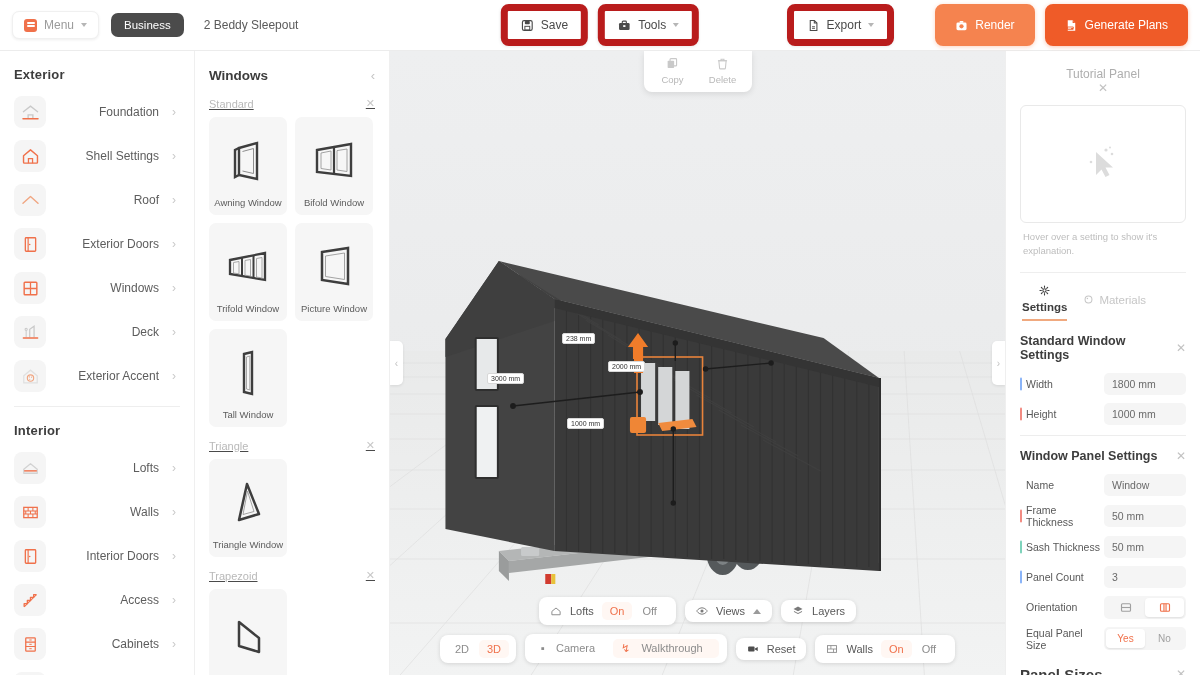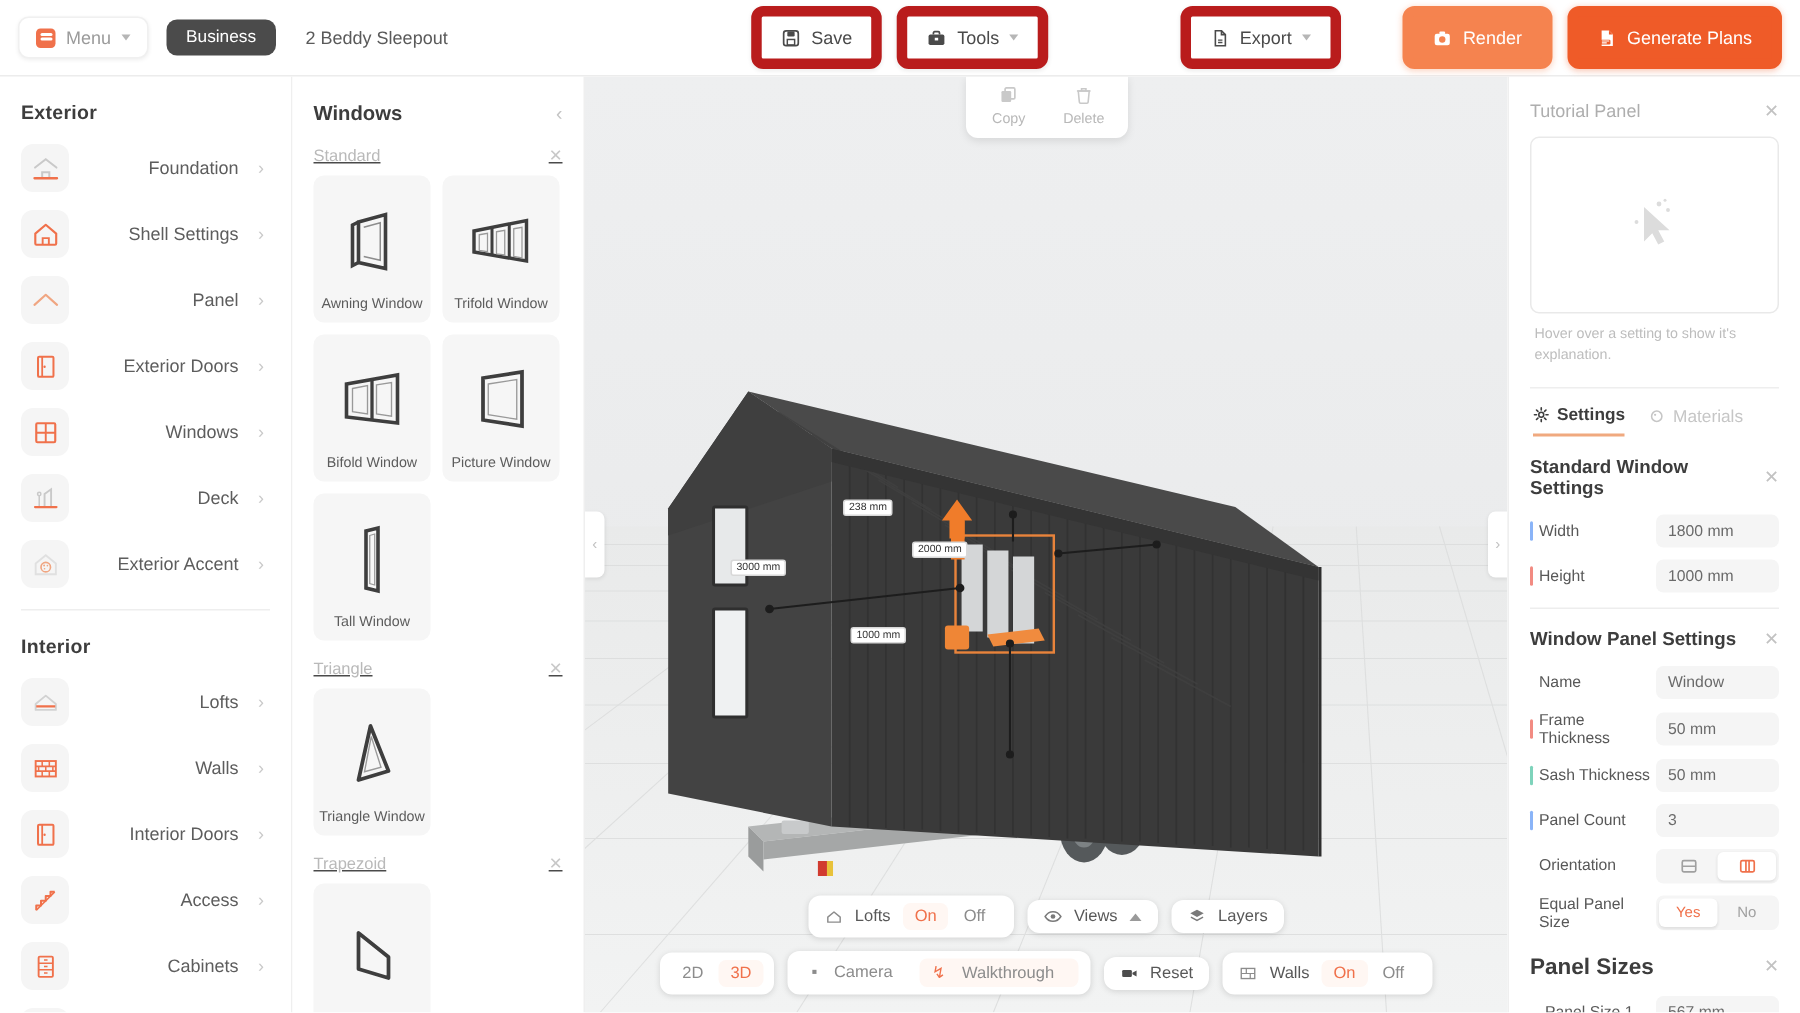--- a/index.html
+++ b/index.html
@@ -142,35 +142,35 @@
     position: absolute; background: #fff; border: 1px solid #d8d8d8;
     border-radius: 2px; font-size: 7px; color: #333; padding: 1px 3px; white-space: nowrap;
   }
 
   
   .rightpanel {
     width: 195px; flex: 0 0 195px; background: #fff;
     border-left: 1px solid #efefef; overflow: hidden;
     padding: 0 14px; position: relative;
   }
-  .rp-head { display: flex; align-items: center; justify-content: space-between; margin: 16px 0 10px 0; }
+  .rp-head { display: flex; align-items: center; justify-content: space-between; margin: 16px 0 10px 0; flex-direction: column; }
   .rp-title-muted { font-size: 12px; color: #aeaeae; }
   .rp-x { font-size: 12px; color: #c2c2c2; cursor: pointer; }
   .tut-box {
     height: 118px; border: 1px solid #e9e9e9; border-radius: 6px;
     display: flex; align-items: center; justify-content: center;
   }
   .tut-box svg { width: 44px; height: 44px; display: block; }
   .tut-caption { font-size: 9.5px; color: #bdbdbd; line-height: 1.45; margin: 7px 0 0 3px; }
   .rp-divider { height: 1px; background: #eee; margin: 14px 0 0 0; }
 
   .tabs { display: flex; gap: 16px; margin: 12px 0 0 2px; }
   .tab { display: flex; align-items: center; gap: 5px; font-size: 11.5px; padding-bottom: 6px; cursor: pointer; }
   .tab svg { width: 11px; height: 11px; display: block; }
-  .tab.active { color: #3d3d3d; font-weight: bold; border-bottom: 2px solid #f0a97f; }
+  .tab.active { color: #3d3d3d; font-weight: bold; border-bottom: 2px solid #f0a97f; flex-direction: column; }
   .tab.inactive { color: #c6c6c6; }
 
   .sec-head { display: flex; align-items: center; justify-content: space-between; margin: 13px 0 11px 0; }
   .sec-title { font-size: 12.5px; font-weight: bold; color: #3d3d3d; }
   .sec-title.sm { font-size: 15px; }
   .frow { display: flex; align-items: center; margin-bottom: 8px; }
   .flabel { font-size: 10.5px; color: #585858; flex: 0 0 84px; padding-left: 6px; position: relative; }
   .flabel.bar::before {
     content: ""; position: absolute; left: 0; top: 50%; transform: translateY(-50%);
     width: 2px; height: 13px; border-radius: 1px; background: var(--bar, #8ab4f8);
@@ -292,21 +292,21 @@
         <span class="sb-label">Shell Settings</span>
         <span class="sb-chev">›</span>
       </div>
 
       <div class="sb-item">
         <span class="sb-icon">
             <svg viewBox="0 0 24 24">
               <path d="M2.5 15.5L12 7l9.5 8.5" fill="none" stroke="#f0a682" stroke-width="1.8" stroke-linecap="round" stroke-linejoin="round"></path>
             </svg>
           </span>
-        <span class="sb-label">Panel</span>
+        <span class="sb-label">Roof</span>
         <span class="sb-chev">›</span>
       </div>
 
       <div class="sb-item">
         <span class="sb-icon">
             <svg viewBox="0 0 24 24">
               <rect x="5.5" y="3.5" width="13" height="17" rx="1" fill="none" stroke="#f0714b" stroke-width="1.7"></rect>
               <rect x="8.5" y="3.5" width="0" height="17"></rect>
               <path d="M9 3.5v17" stroke="#f0714b" stroke-width="1.5"></path>
               <circle cx="11" cy="12" r="1" fill="#f0714b"></circle>
@@ -438,36 +438,36 @@
                 <path d="M14 14 L32 9 L32 45 L14 41 Z" fill="none" stroke="#3e3e3e" stroke-width="2.4"></path>
                 <path d="M14 14 L10 16 L10 43 L14 41" fill="none" stroke="#3e3e3e" stroke-width="2.4"></path>
                 <path d="M17.5 17.5 L28.5 14.5 L28.5 39.5 L17.5 37" fill="none" stroke="#8d8d8d" stroke-width="1"></path>
               </svg>
             </div>
           <div class="cname">Awning Window</div>
         </div>
         <div class="card">
           <div class="thumb">
               <svg viewBox="0 0 46 56">
+                <path d="M6 16 L40 10 L40 42 L6 38 Z" fill="none" stroke="#3e3e3e" stroke-width="2.4"></path>
+                <path d="M23 13 L23 40" stroke="#3e3e3e" stroke-width="2.2"></path>
+                <path d="M10 19 L20 17 L20 36 L10 34.5 Z M26 16.6 L36 15 L36 37.5 L26 36 Z" fill="none" stroke="#9a9a9a" stroke-width=".9"></path>
+              </svg>
+            </div>
+          <div class="cname">Bifold Window</div>
+        </div>
+        <div class="card">
+          <div class="thumb">
+              <svg viewBox="0 0 46 56">
                 <path d="M5 20 L40 13 L40 40 L5 34 Z" fill="none" stroke="#3e3e3e" stroke-width="2.3"></path>
                 <path d="M17 18 L17 36.5 M28.5 15.5 L28.5 38.5" stroke="#3e3e3e" stroke-width="2"></path>
                 <path d="M8.5 22.5 L14 21.5 L14 33.8 L8.5 33 Z M20 20.5 L25.5 19.5 L25.5 36 L20 35.2 Z M31.5 18.5 L37 17.5 L37 38 L31.5 37 Z" fill="none" stroke="#9a9a9a" stroke-width=".85"></path>
               </svg>
             </div>
           <div class="cname">Trifold Window</div>
-        </div>
-        <div class="card">
-          <div class="thumb">
-              <svg viewBox="0 0 46 56">
-                <path d="M6 16 L40 10 L40 42 L6 38 Z" fill="none" stroke="#3e3e3e" stroke-width="2.4"></path>
-                <path d="M23 13 L23 40" stroke="#3e3e3e" stroke-width="2.2"></path>
-                <path d="M10 19 L20 17 L20 36 L10 34.5 Z M26 16.6 L36 15 L36 37.5 L26 36 Z" fill="none" stroke="#9a9a9a" stroke-width=".9"></path>
-              </svg>
-            </div>
-          <div class="cname">Bifold Window</div>
         </div>
         <div class="card">
           <div class="thumb">
               <svg viewBox="0 0 46 56">
                 <path d="M11 12 L37 8 L37 44 L11 40 Z" fill="none" stroke="#3e3e3e" stroke-width="2.5"></path>
                 <path d="M14.5 16 L33.5 13 L33.5 39.5 L14.5 36.5 Z" fill="none" stroke="#9a9a9a" stroke-width=".9"></path>
               </svg>
             </div>
           <div class="cname">Picture Window</div>
         </div>

